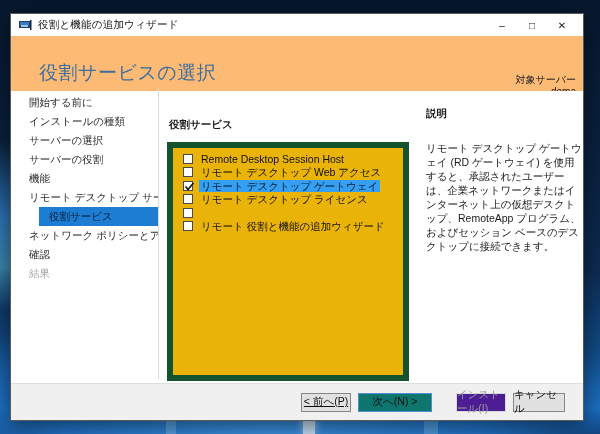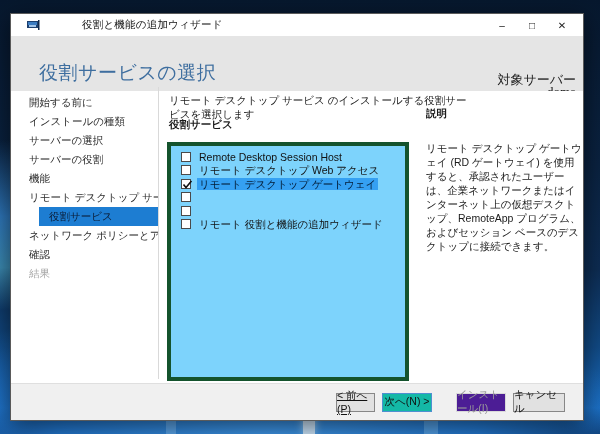--- a/index.html
+++ b/index.html
@@ -21,66 +21,66 @@
   .beam { position:absolute; left:0; top:140px; width:10px; height:170px;
     background:linear-gradient(180deg, rgba(40,110,190,0) 0%, rgba(60,150,230,.7) 45%, rgba(90,200,240,.6) 75%, rgba(30,90,160,0) 100%); }
 
   .window {
     position:absolute; left:10px; top:13px; width:574px; height:408px;
     background:#ffffff; border:1px solid #5a5a5a;
     box-shadow:0 6px 22px rgba(0,0,0,.55);
   }
 
   
-  .titlebar { position:relative; height:22px; background:#ffffff; display:flex; align-items:center; padding-left:16px;gap:36px; }
+  .titlebar { position:relative; height:22px; background:#ffffff; display:flex; align-items:center; padding-left:8px; }
   .app-icon { width:13px; height:12px; margin-right:6px; flex:0 0 auto; }
   .titlebar-title { font-size:10.5px; color:#111; letter-spacing:.2px; }
   .caption-btns { position:absolute; right:6px; top:0; height:22px; display:flex; }
   .cap-btn { width:30px; height:22px; display:flex; align-items:center; justify-content:center;
     font-size:10px; color:#222; cursor:default; }
 
   
-  .header { position:relative; height:55px; background:#e5e5e5; }
+  .header { position:relative; height:55px; background:#fdba74; }
   .page-title { position:absolute; left:28px; top:24px; font-size:19px; color:#3e6e9f; font-weight:400; letter-spacing:.5px; }
-  .target-server { position:absolute; right:7px; top:38px; text-align:right; font-size:13px; color:#222; line-height:12px;font-family:Liberation Serif, serif; }
+  .target-server { position:absolute; right:7px; top:38px; text-align:right; font-size:10px; color:#222; line-height:12px; }
 
   
   .content { position:relative; height:294px; background:#fff;padding-left:8px; }
   .vdivider { position:absolute; left:147px; top:-4px; width:1px; height:292px; background:#d9d9d9; }
 
   .sidebar { position:absolute; left:0; top:2px; width:147px; }
   .side-item { font-size:10.5px; color:#2b2b2b; height:19px; line-height:19px; padding-left:18px;
     white-space:nowrap; overflow:hidden; cursor:default; }
   .side-item.selected { background:#1d7dd2; color:#0b1b33; margin-left:28px; padding-left:10px; width:119px; }
   .side-item.disabled { color:#a6a6a6; }
 
   .instruction { position:absolute; left:158px; top:3px; width:300px; font-size:10.5px; color:#1a1a1a; }
   .list-label { position:absolute; left:158px; top:27px; font-size:10.5px; font-weight:bold; color:#1a1a1a; }
 
   .listbox { position:absolute; left:156px; top:51px; width:242px; height:239px;
-    background:#7dd3fc; border:4px solid #14532d; padding-top:4px; }
+    background:#eab308; border:6px solid #14532d; padding-top:4px; }
   .role-row { display:flex; align-items:center; height:13.5px; padding-left:10px; font-size:10.5px; color:#111; }
   .checkbox { width:10px; height:10px; border:1px solid #4a4a4a; background:#fff; margin-right:6px;
     flex:0 0 auto; position:relative; }
   .checkbox svg { position:absolute; left:-1px; top:-2px; }
   .role-label { white-space:nowrap; padding:0 2px; line-height:12px; }
   .role-label.selected { background:#35a0f2; color:#031a33; }
 
   .descpanel { position:absolute; left:415px; top:16px; width:156px; }
   .desc-title { font-size:10.5px; font-weight:bold; color:#1a1a1a; margin-bottom:11px; }
   .desc-text { font-size:10.5px; color:#1a1a1a; line-height:14px;margin-top:20px; }
 
   
   .footer { position:absolute; left:0; bottom:0; width:572px; height:37px;
     background:#f0f0f0; border-top:1px solid #dfdfdf;
     display:flex; align-items:center; justify-content:flex-end; padding-right:18px; }
   .btn { height:19px; font-size:10.5px; color:#111; background:#e1e1e1; border:1px solid #878787;
     display:flex; align-items:center; justify-content:center; cursor:default; }
-  .btn.prev { width:39px; margin-right:7px;text-decoration:underline; }
-  .btn.next { width:50px; margin-right:24px; background:#14b8a6; border-color:#4f8fd0; }
+  .btn.prev { width:50px; margin-right:7px;text-decoration:underline; }
+  .btn.next { width:74px; margin-right:24px; background:#0f766e; border-color:#4f8fd0; }
   .btn.install { width:50px; margin-right:7px; background:#4c1d95; border-color:#d9d9d9; color:#9a9a9a; }
   .btn.cancel { width:52px; }
 </style>
 </head>
 <body>
 
 <div class="desktop">
   <div class="beam"></div>
   <div class="glow"></div>
   <div class="streak s1"></div>
@@ -122,21 +122,20 @@
         <div class="side-item">サーバーの選択</div>
         <div class="side-item">サーバーの役割</div>
         <div class="side-item">機能</div>
         <div class="side-item">リモート デスクトップ サービス</div>
         <div class="side-item selected">役割サービス</div>
         <div class="side-item">ネットワーク ポリシーとアクセ...</div>
         <div class="side-item">確認</div>
         <div class="side-item disabled">結果</div>
       </div>
 
-      <div class="instruction">リモート デスクトップ サービス のインストールする役割サービスを選択します</div>
       <div class="list-label">役割サービス</div>
 
       <div class="listbox">
         <div class="role-row">
           <span class="checkbox"></span>
           <span class="role-label">Remote Desktop Session Host</span>
         </div>
         <div class="role-row">
           <span class="checkbox"></span>
           <span class="role-label">リモート デスクトップ Web アクセス</span>
@@ -144,20 +143,21 @@
         <div class="role-row">
           <span class="checkbox">
             <svg width="13" height="13" viewBox="0 0 13 13">
                 <polyline points="2.5,6.5 5,9.5 10.5,3" fill="none" stroke="#111" stroke-width="1.6"></polyline>
               </svg>
           </span>
           <span class="role-label selected">リモート デスクトップ ゲートウェイ</span>
         </div>
         <div class="role-row">
           <span class="checkbox"></span>
+          <span class="role-label">リモート デスクトップ ライセンス</span>
         </div>
         <div class="role-row">
           <span class="checkbox"></span>
         </div>
         <div class="role-row">
           <span class="checkbox"></span>
           <span class="role-label">リモート 役割と機能の追加ウィザード</span>
         </div>
       </div>
 

